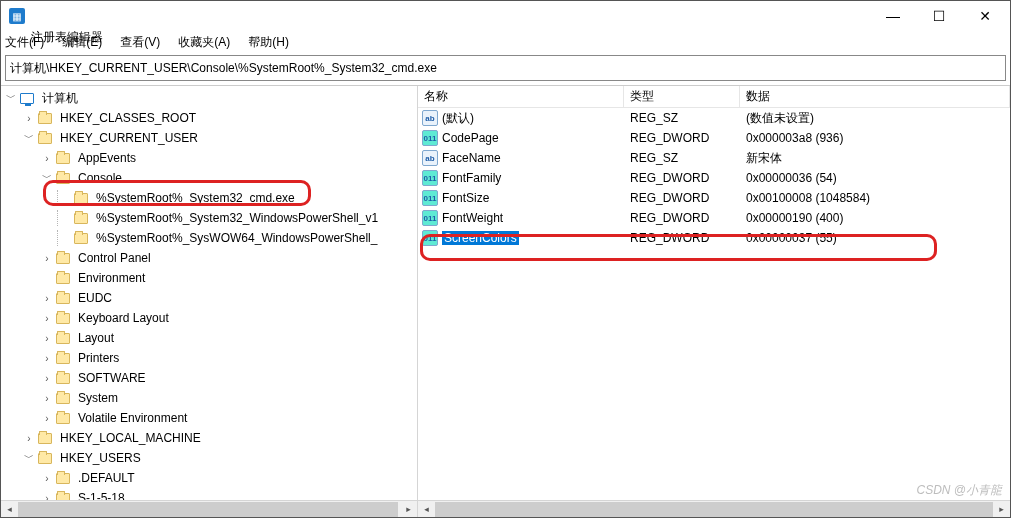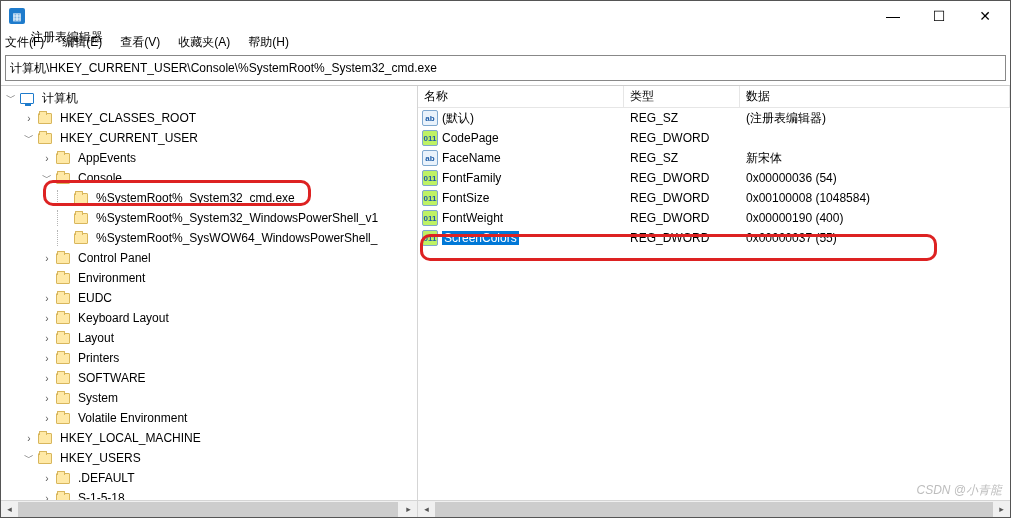--- a/index.html
+++ b/index.html
@@ -29,21 +29,21 @@
     .hl-tree { top:94px; left:42px; width:268px; height:26px;}
     .cols { display:flex; height:22px; align-items:center; border-bottom:1px solid #e6e6e6;}
     .col { padding:0 6px; height:100%; display:flex; align-items:center; border-right:1px solid #e6e6e6;}
     .c-name{ width:206px;} .c-type{ width:116px;} .c-data{ flex:1;}
     .rows { position:relative; flex:1;}
     .row { display:flex; align-items:center; height:20px;}
     .r-name{ width:206px; display:flex; align-items:center; padding-left:4px;}
     .r-type{ width:116px; padding-left:6px;}
     .r-data{ flex:1; padding-left:6px;}
     .vicon { width:16px; height:16px; margin-right:4px; display:inline-flex; align-items:center; justify-content:center; border:1px solid #7fa8cf; background:#e9f2fb; color:#1e5da8; font-size:8px; font-weight:bold; border-radius:2px;}
-    .vicon.num { background:#bef264; color:#1e5da8;}
+    .vicon.num { background:#5eead4; color:#1e5da8;}
     .row.sel .r-name .nametxt { background:#0078d7; color:#fff; padding:0 2px;}
     .hl-row { top:126px; left:2px; width:517px; height:27px;}
     .hscroll { position:absolute; bottom:0; left:0; right:0; height:17px; background:#f0f0f0; border-top:1px solid #d5d5d5; display:flex; align-items:center;}
     .hscroll .arrow{ width:17px; height:15px; background:#f0f0f0; display:flex; align-items:center; justify-content:center; color:#555; font-size:9px;}
     .hscroll .track{ flex:1; height:15px; background:#f0f0f0; position:relative;}
     .hscroll .thumb{ position:absolute; left:0; top:0; height:15px; background:#cdcdcd;}
     .left .thumb{ width:380px;}
     .right .thumb{ width:100%;}
     .watermark{ position:absolute; bottom:18px; right:8px; color:#bdbdbd; font-size:12px; font-style:italic; pointer-events:none;margin-left:46px;}
     .dots{ border-left:1px dotted #b5b5b5;}
@@ -243,28 +243,29 @@
       <div class="col c-data">数据</div>
     </div>
     <div class="rows" id="rows">
       <div class="hlbox hl-row"></div>
     <div class="row">
           <div class="r-name">
             <span class="vicon">ab</span>
             <span class="nametxt">(默认)</span>
           </div>
           <div class="r-type">REG_SZ</div>
-          <div class="r-data">(注册表编辑器)</div>
+          <div class="r-data">(数值未设置)</div>
         </div>
         <div class="row">
           <div class="r-name">
             <span class="vicon num">011</span>
             <span class="nametxt">CodePage</span>
           </div>
           <div class="r-type">REG_DWORD</div>
+          <div class="r-data">0x000003a8 (936)</div>
         </div>
         <div class="row">
           <div class="r-name">
             <span class="vicon">ab</span>
             <span class="nametxt">FaceName</span>
           </div>
           <div class="r-type">REG_SZ</div>
           <div class="r-data">新宋体</div>
         </div>
         <div class="row">

